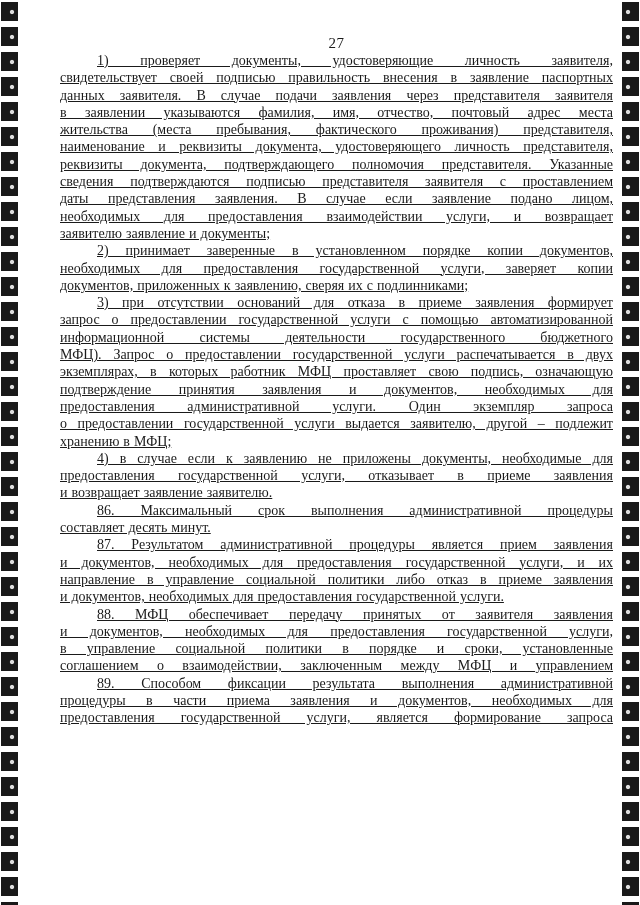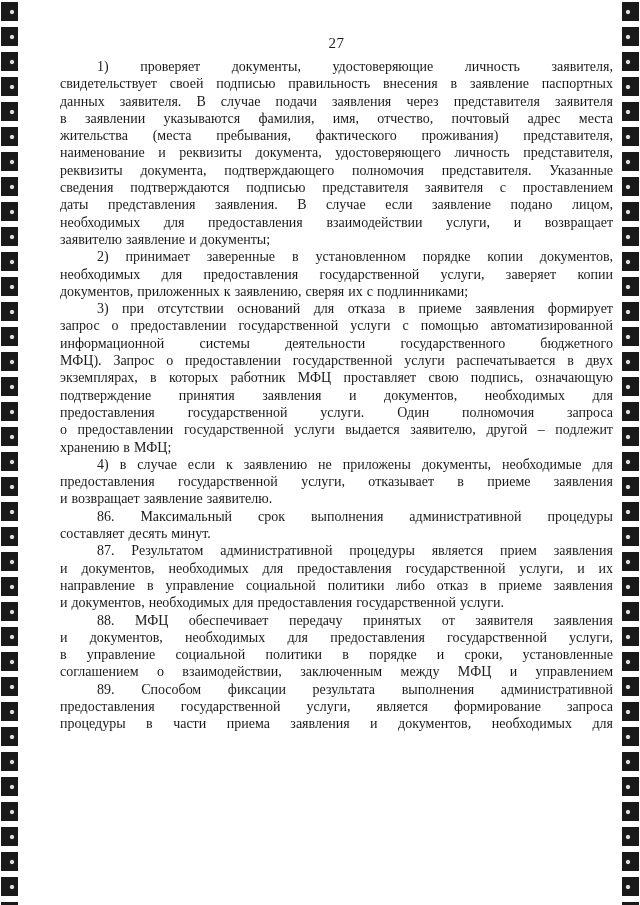--- a/index.html
+++ b/index.html
@@ -41,26 +41,26 @@
     left: 60px;
     right: 27px;
     top: 35px;
   }
 
   .page-number {
     text-align: center;
     font-size: 15px;
     line-height: 17px;
     letter-spacing: 0.5px;
-    margin-bottom: 6px;
   }
 
   .paragraph {
     margin: 0;
     padding: 0;
+    text-decoration: underline;
   }
   .line {
     font-size: 14px;
     line-height: 17.3px;
     text-align: justify;
     text-align-last: justify;
     white-space: normal;
     word-spacing: 0.5px;
   }
   .line.first {
@@ -98,21 +98,21 @@
         <div class="line">необходимых для предоставления государственной услуги, заверяет копии</div>
         <div class="line last">документов, приложенных к заявлению, сверяя их с подлинниками;</div>
       </div>
       <div class="paragraph">
         <div class="line first">3) при отсутствии оснований для отказа в приеме заявления формирует</div>
         <div class="line">запрос о предоставлении государственной услуги с помощью автоматизированной</div>
         <div class="line">информационной системы деятельности государственного бюджетного</div>
         <div class="line">МФЦ). Запрос о предоставлении государственной услуги распечатывается в двух</div>
         <div class="line">экземплярах, в которых работник МФЦ проставляет свою подпись, означающую</div>
         <div class="line">подтверждение принятия заявления и документов, необходимых для</div>
-        <div class="line">предоставления государственной услуги. Один полномочия запроса</div>
+        <div class="line">предоставления административной услуги. Один экземпляр запроса</div>
         <div class="line">о предоставлении государственной услуги выдается заявителю, другой – подлежит</div>
         <div class="line last">хранению в МФЦ;</div>
       </div>
       <div class="paragraph">
         <div class="line first">4) в случае если к заявлению не приложены документы, необходимые для</div>
         <div class="line">предоставления государственной услуги, отказывает в приеме заявления</div>
         <div class="line last">и возвращает заявление заявителю.</div>
       </div>
       <div class="paragraph">
         <div class="line first">86. Максимальный срок выполнения административной процедуры</div>
@@ -125,17 +125,17 @@
         <div class="line last">и документов, необходимых для предоставления государственной услуги.</div>
       </div>
       <div class="paragraph">
         <div class="line first">88. МФЦ обеспечивает передачу принятых от заявителя заявления</div>
         <div class="line">и документов, необходимых для предоставления государственной услуги,</div>
         <div class="line">в управление социальной политики в порядке и сроки, установленные</div>
         <div class="line">соглашением о взаимодействии, заключенным между МФЦ и управлением</div>
       </div>
       <div class="paragraph">
         <div class="line first">89. Способом фиксации результата выполнения административной</div>
+        <div class="line">процедуры в части приема заявления и документов, необходимых для</div>
         <div class="line">предоставления государственной услуги, является формирование запроса</div>
-        <div class="line">процедуры в части приема заявления и документов, необходимых для</div>
       </div>
     </div>
 </div>
 
 </body></html>

